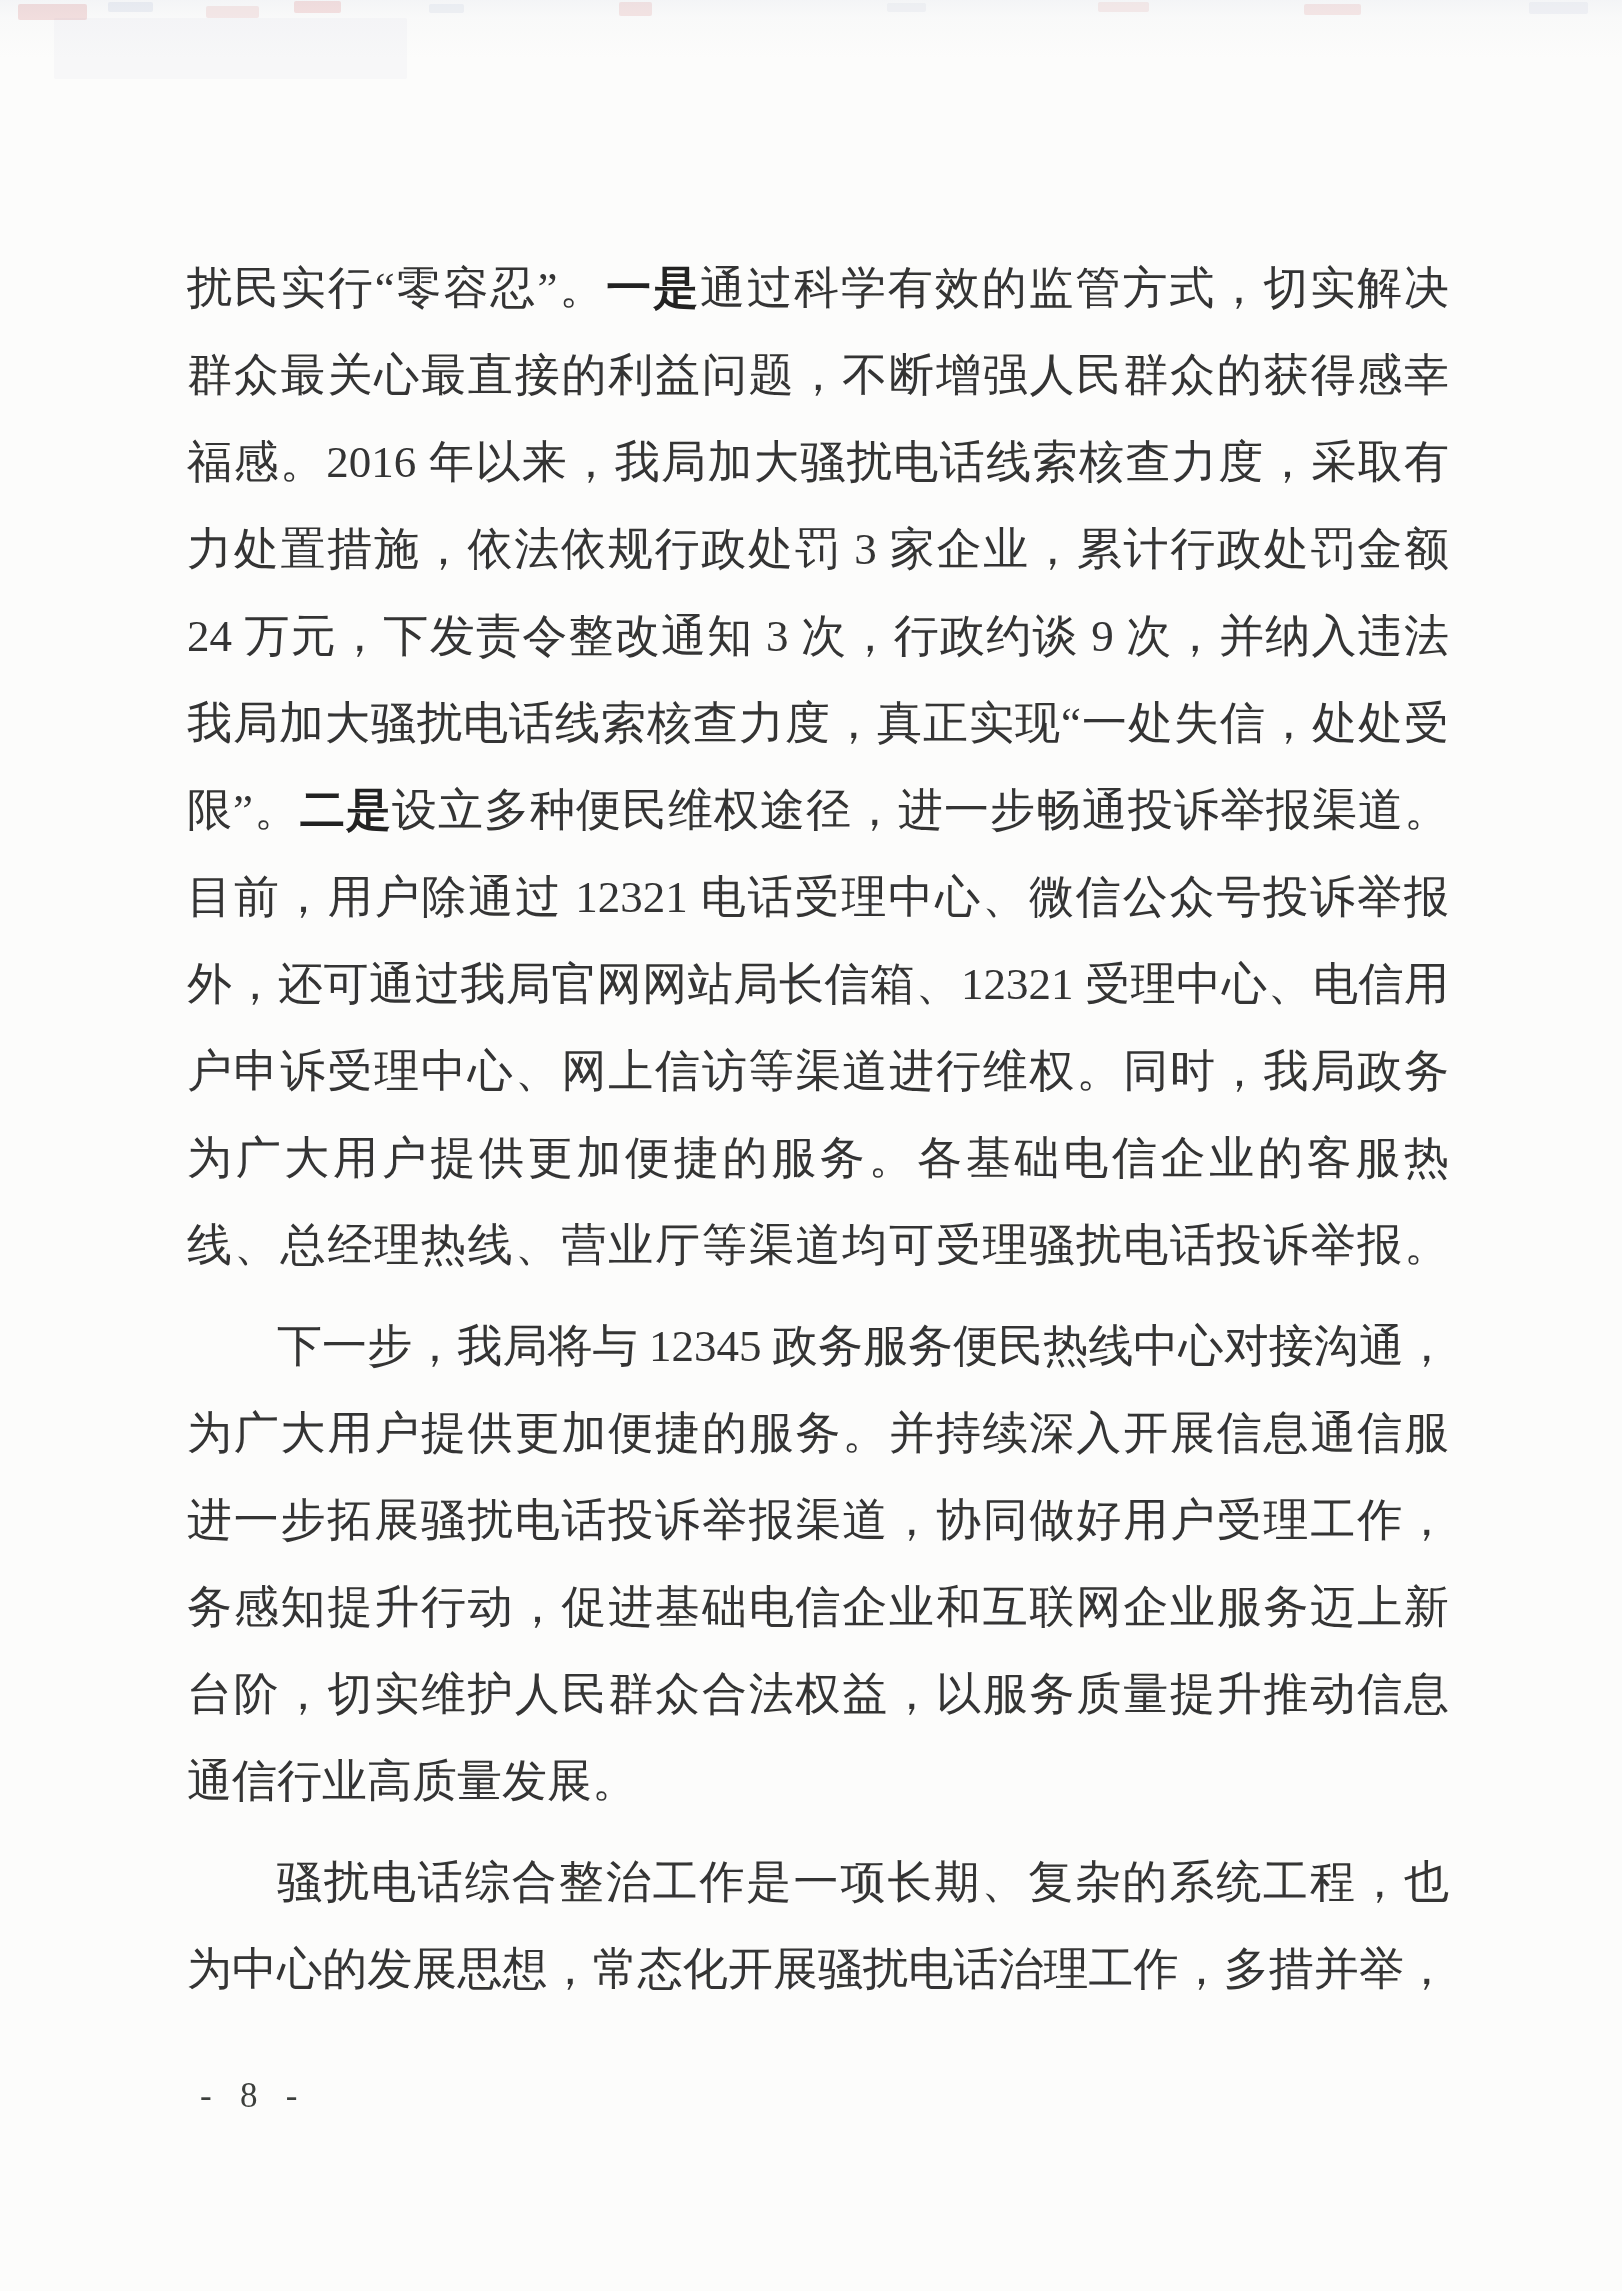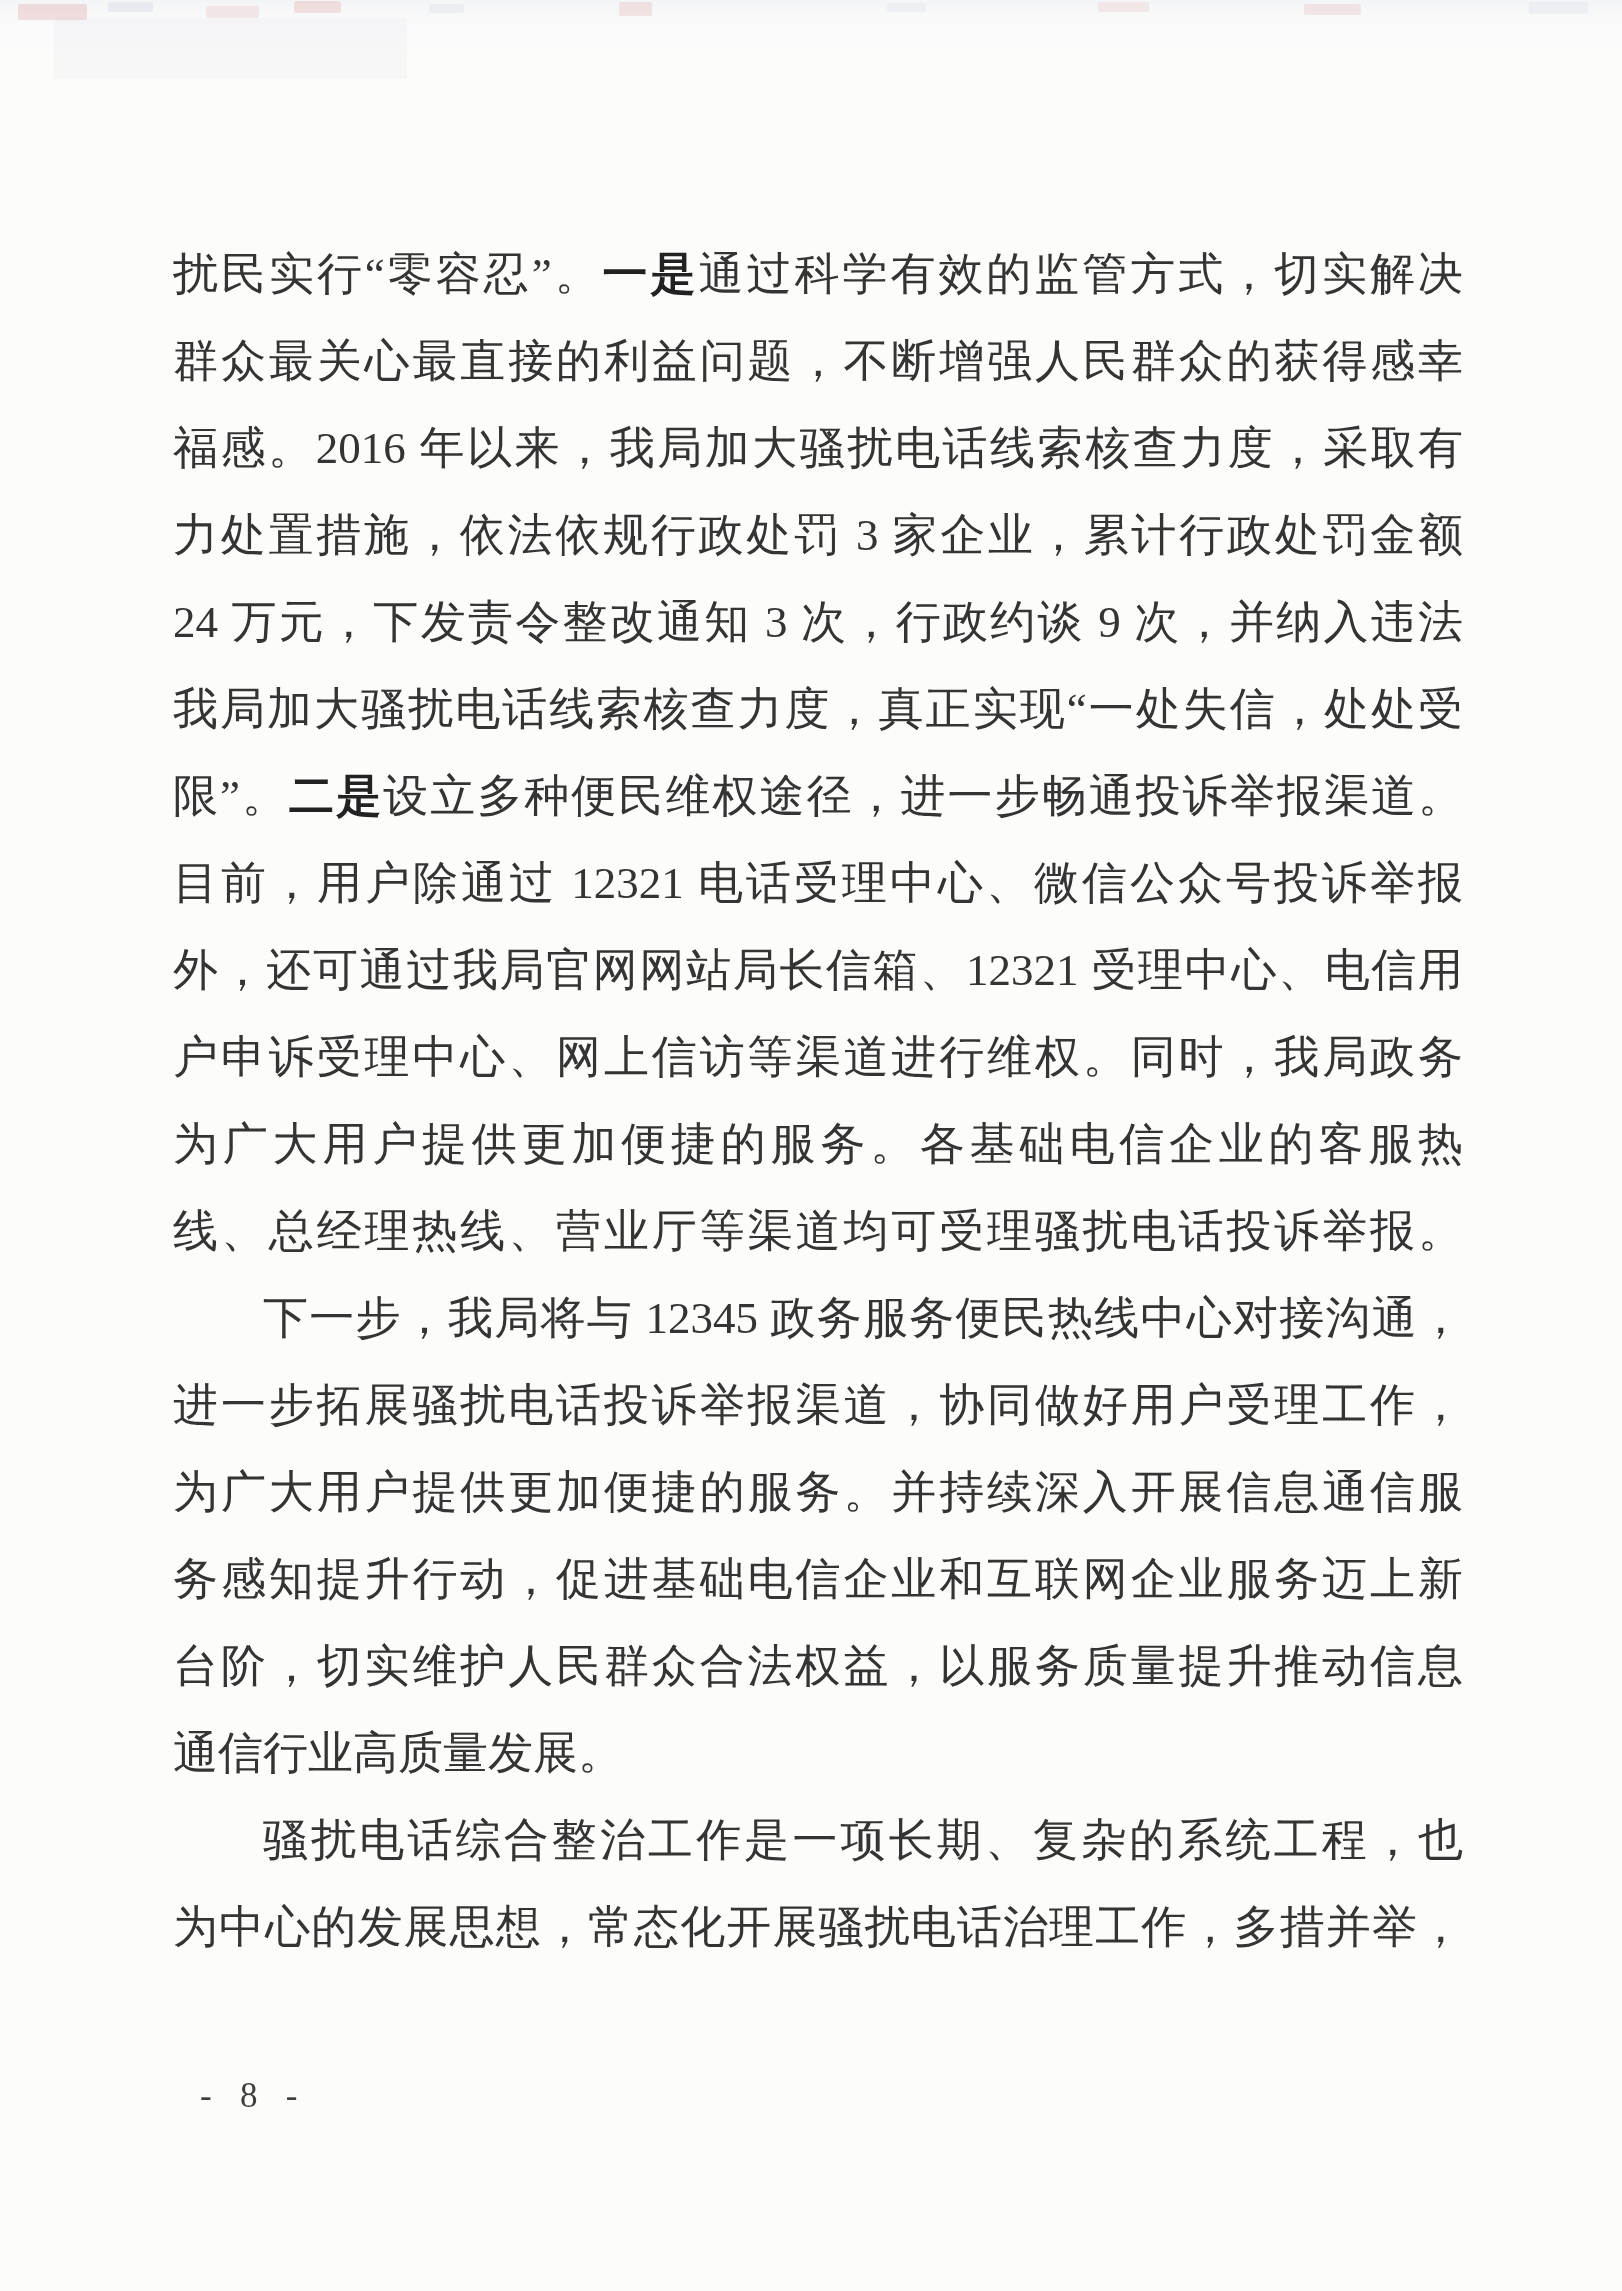--- a/index.html
+++ b/index.html
@@ -33,21 +33,21 @@
   .doc-body {
     position: absolute;
     left: 173px;
     top: 231px;
     width: 1290px;
     font-size: 45px;
     line-height: 87px;
     color: #343434;
     letter-spacing: 0;
   }
-  .paragraph { margin: 0; }
+  .paragraph { margin: 14px; }
   .line {
     text-align: justify;
     text-align-last: justify;
     white-space: normal;
     height: 87px;
   }
   .line.end {
     text-align-last: left;
   }
   .line.indent {
@@ -96,22 +96,22 @@
         <div class="line"><span>我局加大骚扰电话线索核查力度，真正实现“一处失信，处处受</span></div>
         <div class="line"><span>限”。</span><span class="em">二是</span><span>设立多种便民维权途径，进一步畅通投诉举报渠道。</span></div>
         <div class="line"><span>目前，用户除通过 12321 电话受理中心、微信公众号投诉举报</span></div>
         <div class="line"><span>外，还可通过我局官网网站局长信箱、12321 受理中心、电信用</span></div>
         <div class="line"><span>户申诉受理中心、网上信访等渠道进行维权。同时，我局政务</span></div>
         <div class="line"><span>为广大用户提供更加便捷的服务。各基础电信企业的客服热</span></div>
         <div class="line"><span>线、总经理热线、营业厅等渠道均可受理骚扰电话投诉举报。</span></div>
       </div>
       <div class="paragraph">
         <div class="line indent"><span>下一步，我局将与 12345 政务服务便民热线中心对接沟通，</span></div>
+        <div class="line"><span>为广大用户提供更加便捷的服务。并持续深入开展信息通信服</span></div>
         <div class="line"><span>进一步拓展骚扰电话投诉举报渠道，协同做好用户受理工作，</span></div>
-        <div class="line"><span>为广大用户提供更加便捷的服务。并持续深入开展信息通信服</span></div>
         <div class="line"><span>务感知提升行动，促进基础电信企业和互联网企业服务迈上新</span></div>
         <div class="line"><span>台阶，切实维护人民群众合法权益，以服务质量提升推动信息</span></div>
         <div class="line end"><span>通信行业高质量发展。</span></div>
       </div>
       <div class="paragraph">
         <div class="line indent"><span>骚扰电话综合整治工作是一项长期、复杂的系统工程，也</span></div>
         <div class="line"><span>为中心的发展思想，常态化开展骚扰电话治理工作，多措并举，</span></div>
       </div>
     </div>
 

